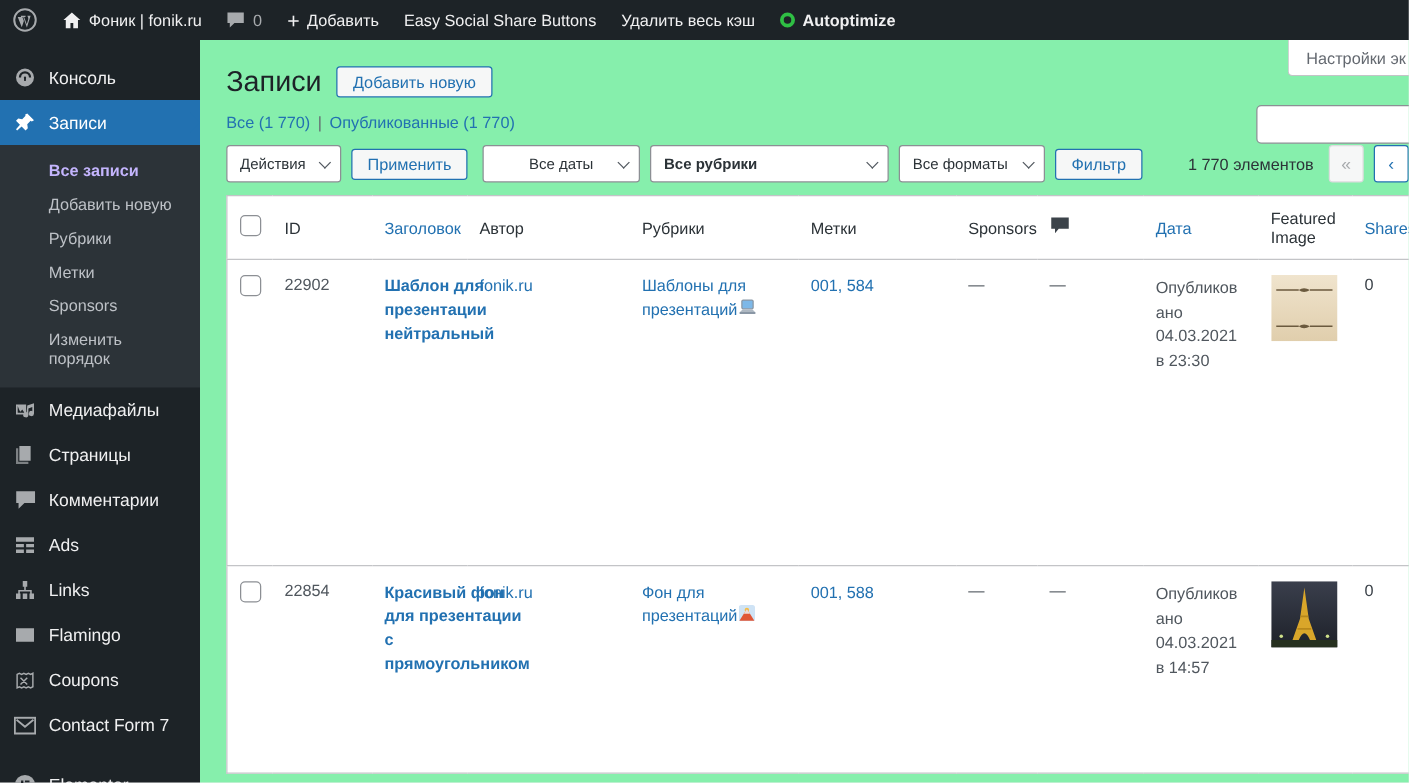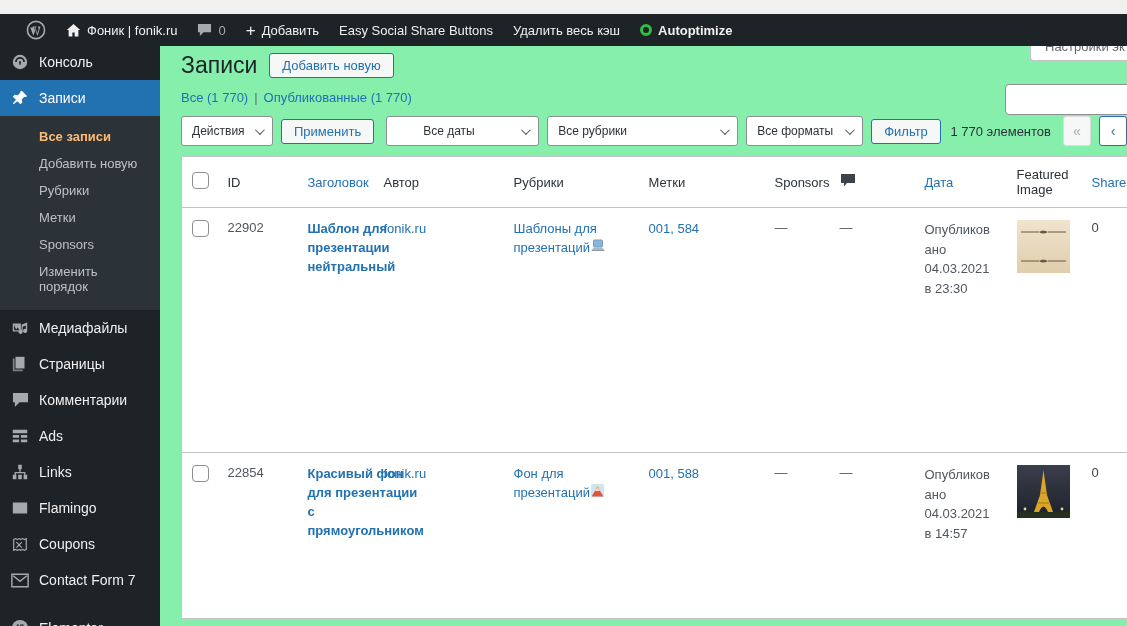--- a/index.html
+++ b/index.html
@@ -1,22 +1,22 @@
 <!DOCTYPE html>
 <html lang="ru"><head>
 <meta charset="utf-8">
 <style>
   * { box-sizing: border-box; margin: 0; padding: 0; }
   html,body { width:1127px; height:626px; overflow:hidden;
     font-family:"Liberation Sans", sans-serif; background:#f0f0f1; color:#2c3338; }
 
   
-  .admin-bar { position:absolute; top:14px; left:0; width:100%; height:32px;
+  .admin-bar { position:absolute; top:0; left:0; width:100%; height:32px;
     background:#1d2327; color:#f0f0f1; display:flex; align-items:flex-end;
-    font-size:13px; z-index:50;padding-left:16px; }
+    font-size:13px; z-index:50; }
   .ab-item { display:flex; align-items:center; gap:6px; padding:0 10px; height:32px; cursor:pointer; white-space:nowrap; }
   .ab-item .muted { color:#a7aaad; }
   .ab-icon { display:inline-flex; align-items:center; }
   .ab-icon svg { display:block; }
   .wp-ring { width:20px; height:20px; }
   .ao-ring { width:12px; height:12px; border:3px solid #2fbf44; border-radius:50%; display:inline-block; background:transparent; }
   .plus-glyph { font-size:17px; font-weight:400; line-height:1; }
 
   
   .sidebar { position:absolute; top:32px; left:0; width:160px; height:594px;
@@ -24,21 +24,21 @@
   .menu-item { display:flex; align-items:center; gap:9px; padding:8px 10px; min-height:34px; cursor:pointer; }
   .menu-item .mi-icon { width:20px; height:20px; display:inline-flex; align-items:center; justify-content:center; color:#a7aaad; flex:0 0 20px; }
   .menu-item .mi-icon svg { display:block; }
   .menu-item.active { background:#2271b1; color:#fff; position:relative; }
   .menu-item.active .mi-icon { color:#fff; }
   .menu-item.active::after { content:""; position:absolute; right:-8px; top:50%;
     margin-top:-8px; border:8px solid transparent; border-left-color:#2271b1; }
   .gap-top { margin-top:12px; }
   .submenu { background:#2c3338; padding:7px 0 10px 0; }
   .submenu-item { padding:6px 12px 6px 39px; color:#bdc1c6; font-size:13px; cursor:pointer; }
-  .submenu-item.current { color:#fdba74; font-weight:bold; }
+  .submenu-item.current { color:#c4b5fd; font-weight:bold; }
 
   
   .content { position:absolute; top:32px; left:160px; width:967px; height:594px;
     background:#86efac; overflow:hidden; padding:0 0 0 21px; }
 
   .screen-options-tab { position:absolute; top:0; left:870px; width:140px; height:29px;
     background:#fff; border:1px solid #c3c4c7; border-top:none; border-radius:0 0 4px 4px;
     color:#646970; font-size:13px; display:flex; align-items:center; padding:0 14px;
     white-space:nowrap; overflow:hidden; cursor:pointer; }
 
@@ -53,21 +53,21 @@
   .views { margin-top:11px; font-size:13px; color:#646970; }
   .views a { color:#2271b1; text-decoration:none; cursor:pointer; }
   .views .sep { margin:0 6px; color:#646970; }
 
   .tablenav { display:flex; align-items:center; gap:8px; margin-top:10px; height:32px; }
   .select { display:inline-flex; align-items:center; justify-content:space-between; gap:10px;
     background:#fff; border:1px solid #8c8f94; border-radius:3px; height:30px;
     font-size:12px; color:#2c3338; padding:0 10px; cursor:pointer; white-space:nowrap; }
   .chev { width:7px; height:7px; border-right:1.5px solid #50575e; border-bottom:1.5px solid #50575e;
     transform:rotate(45deg) translateY(-2px); display:inline-block; }
-  .sel-actions { width:92px; } .sel-dates { width:153px;padding-left:36px; } .sel-cats { width:191px; } .sel-formats { width:117px; }
+  .sel-actions { width:92px; } .sel-dates { width:126px;padding-left:36px; } .sel-cats { width:191px;font-weight:bold; } .sel-formats { width:117px; }
   .items-count { margin-left:auto; font-size:13px; color:#2c3338; padding-right:4px; }
   .page-btn { width:28px; height:30px; display:inline-flex; align-items:center; justify-content:center;
     border-radius:3px; font-size:14px; cursor:pointer; }
   .page-btn.disabled { background:#f6f7f7; border:1px solid #dcdcde; color:#a7aaad; }
   .page-btn.enabled { background:#fff; border:1px solid #2271b1; color:#2271b1; }
 
   
   table.posts { border-collapse:collapse; table-layout:fixed; width:966px; margin-top:9px;
     background:#fff; border:1px solid #c3c4c7; }
   table.posts th { font-weight:400; font-size:13px; color:#2c3338; text-align:left;

